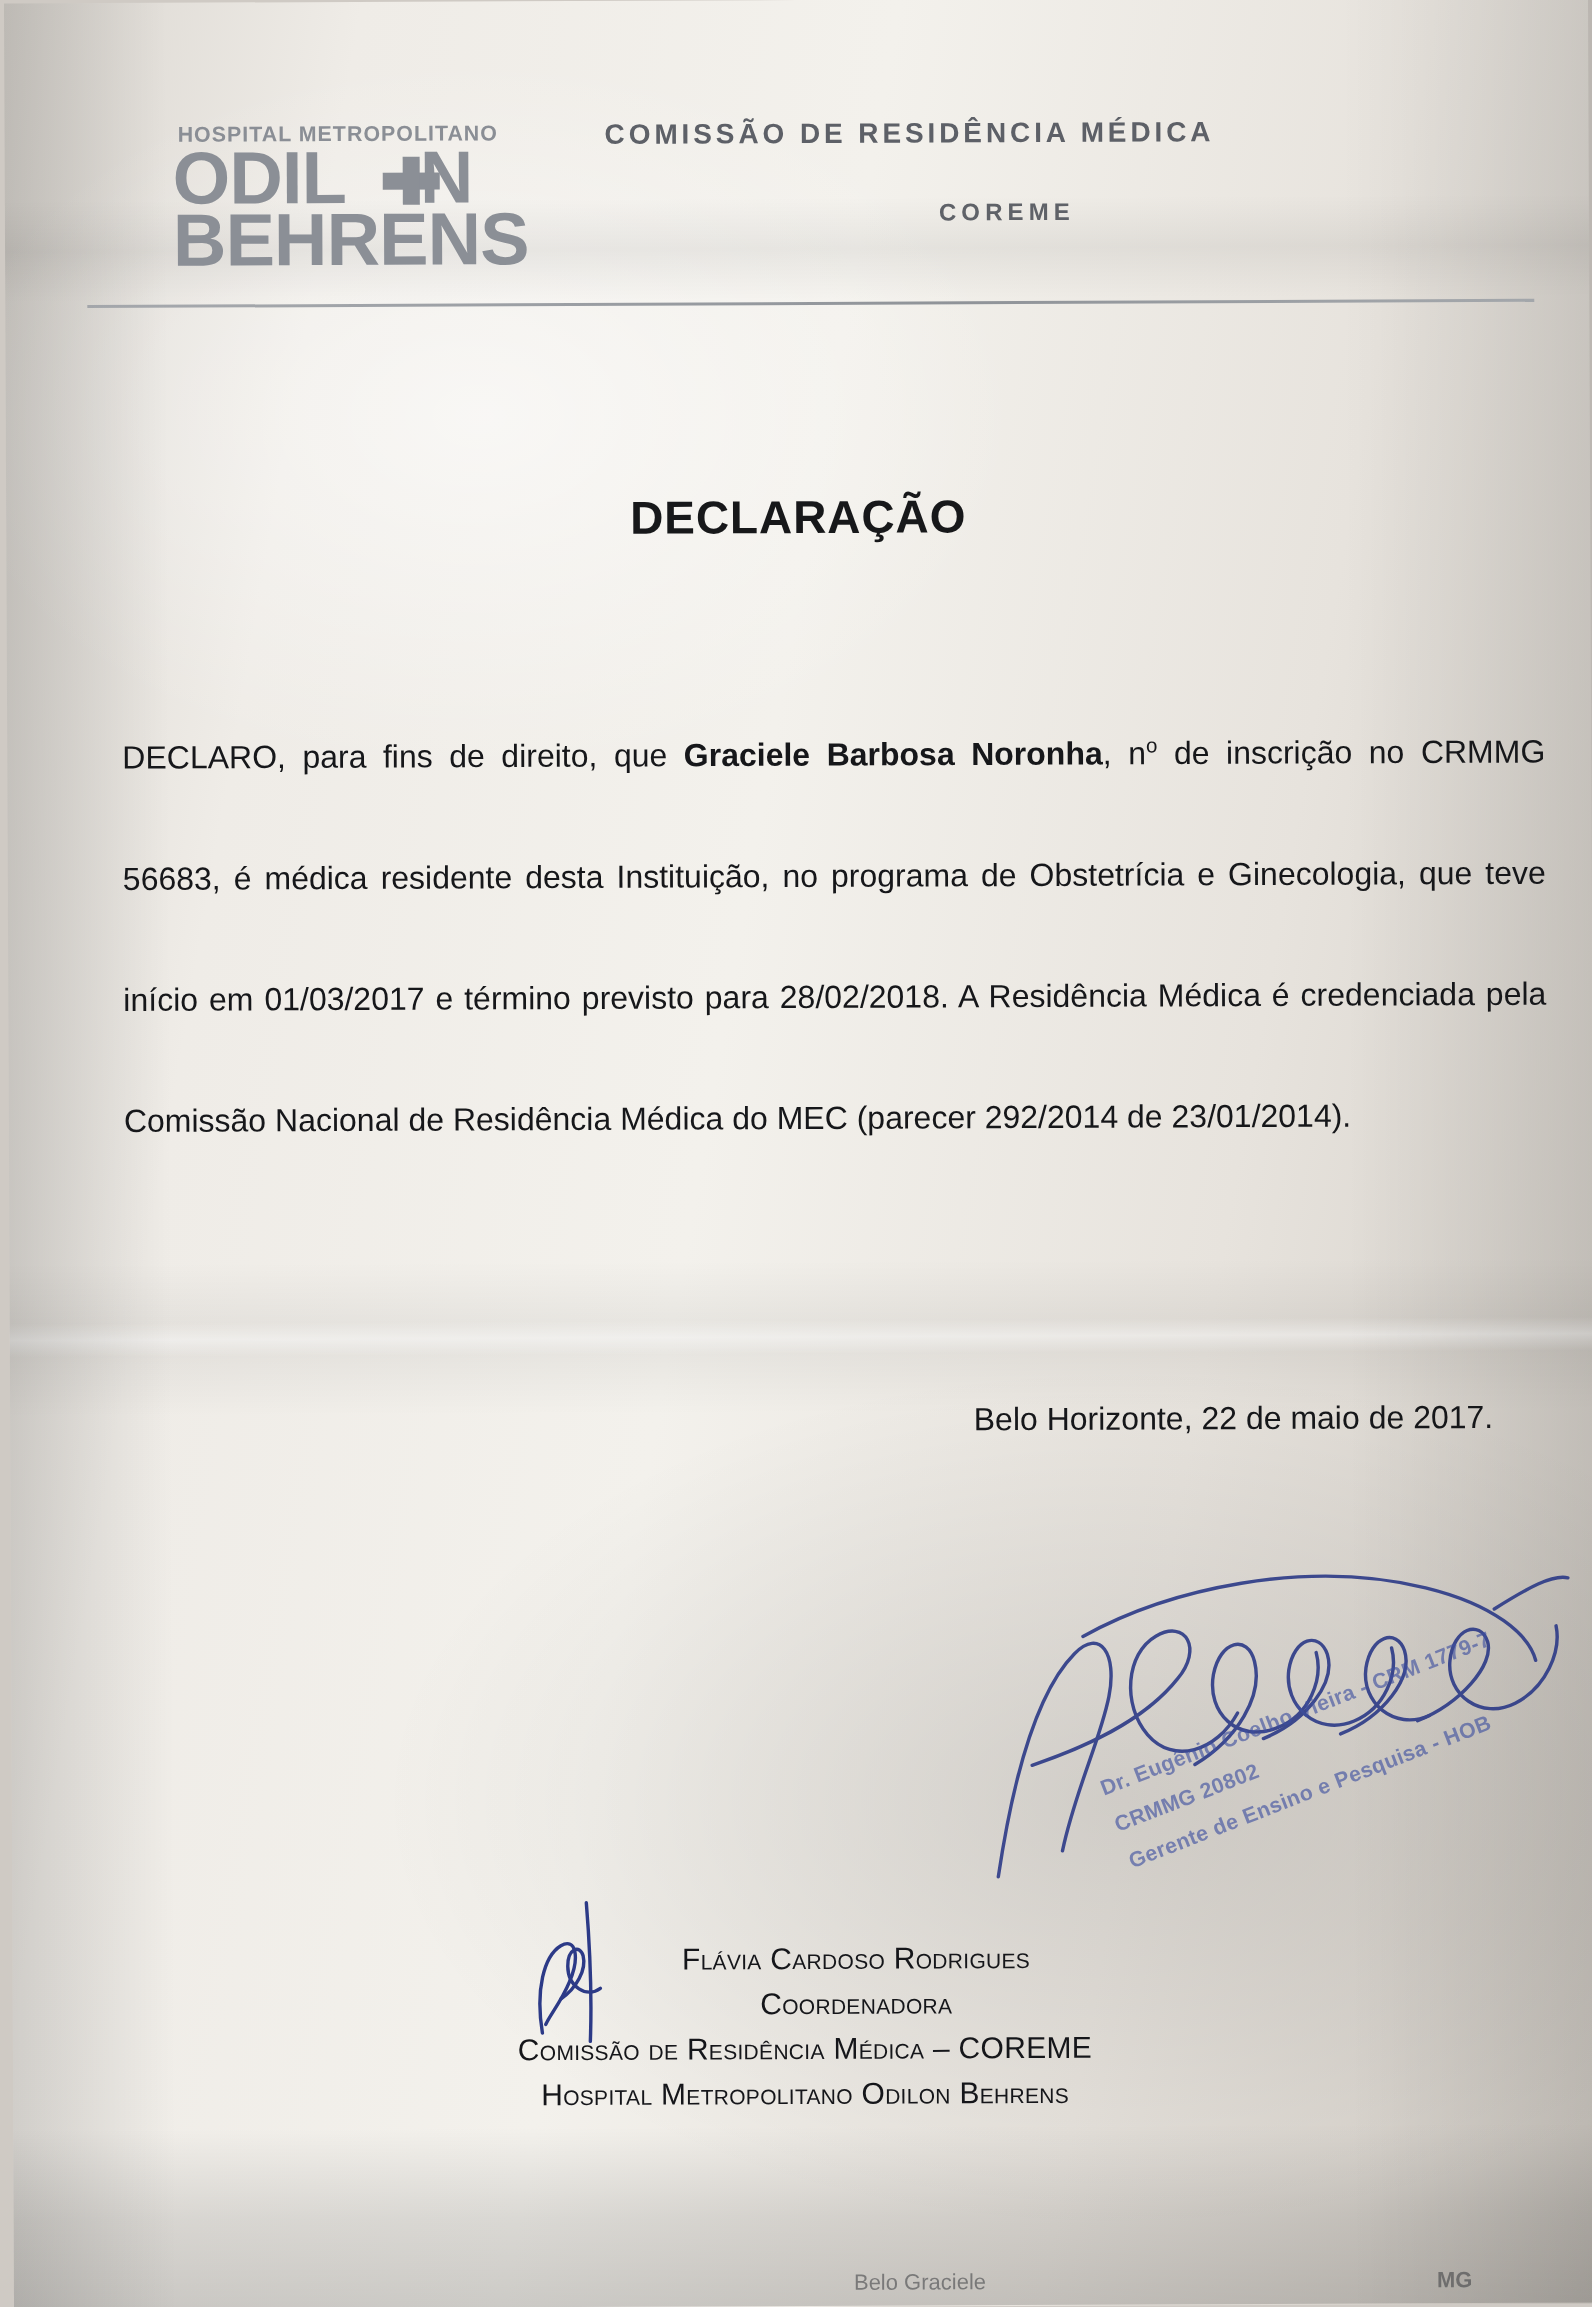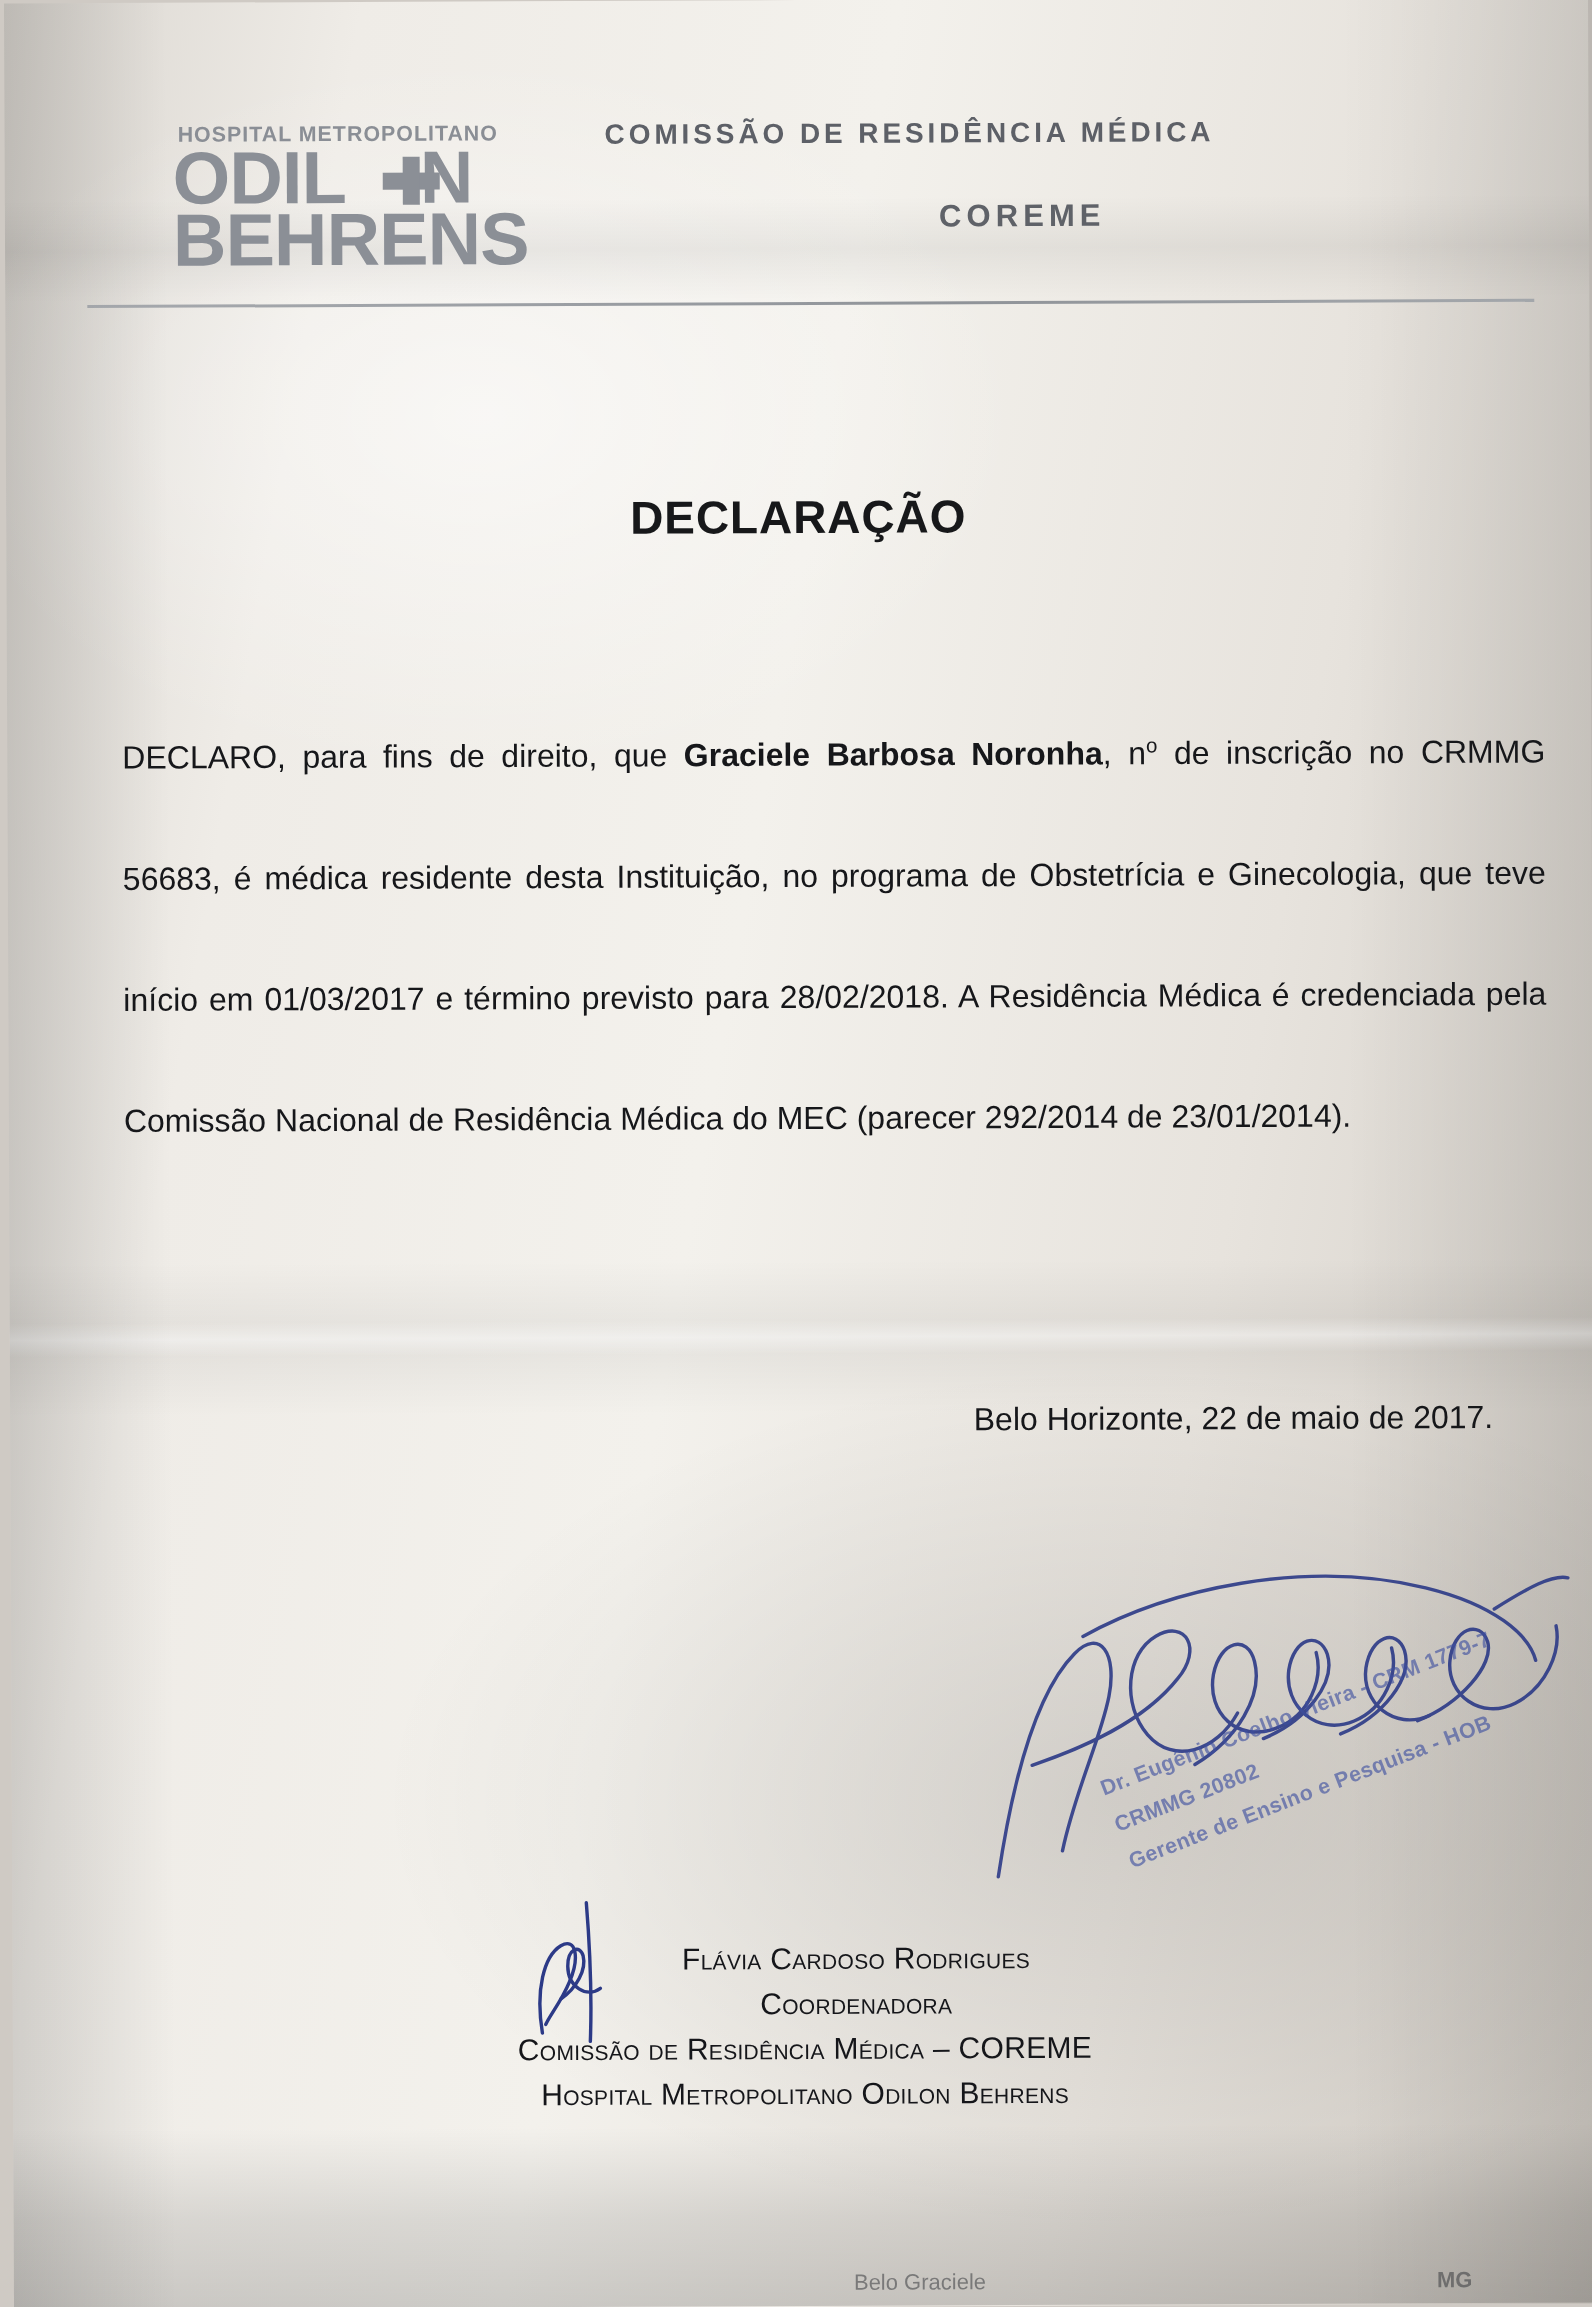--- a/index.html
+++ b/index.html
@@ -111,21 +111,21 @@
     font-size: 28px;
     font-weight: bold;
     letter-spacing: 3.9px;
     color: #5d6067;
     font-family: "Liberation Sans", sans-serif;
   }
   .header-sub {
     position: absolute;
     left: 934px;
     top: 199px;
-    font-size: 31px;
+    font-size: 24px;
     font-weight: bold;
     letter-spacing: 5.1px;
     color: #5f6268;
   }
   .header-rule {
     position: absolute;
     left: 82px;
     top: 302px;
     width: 1447px;
     height: 2.6px;

